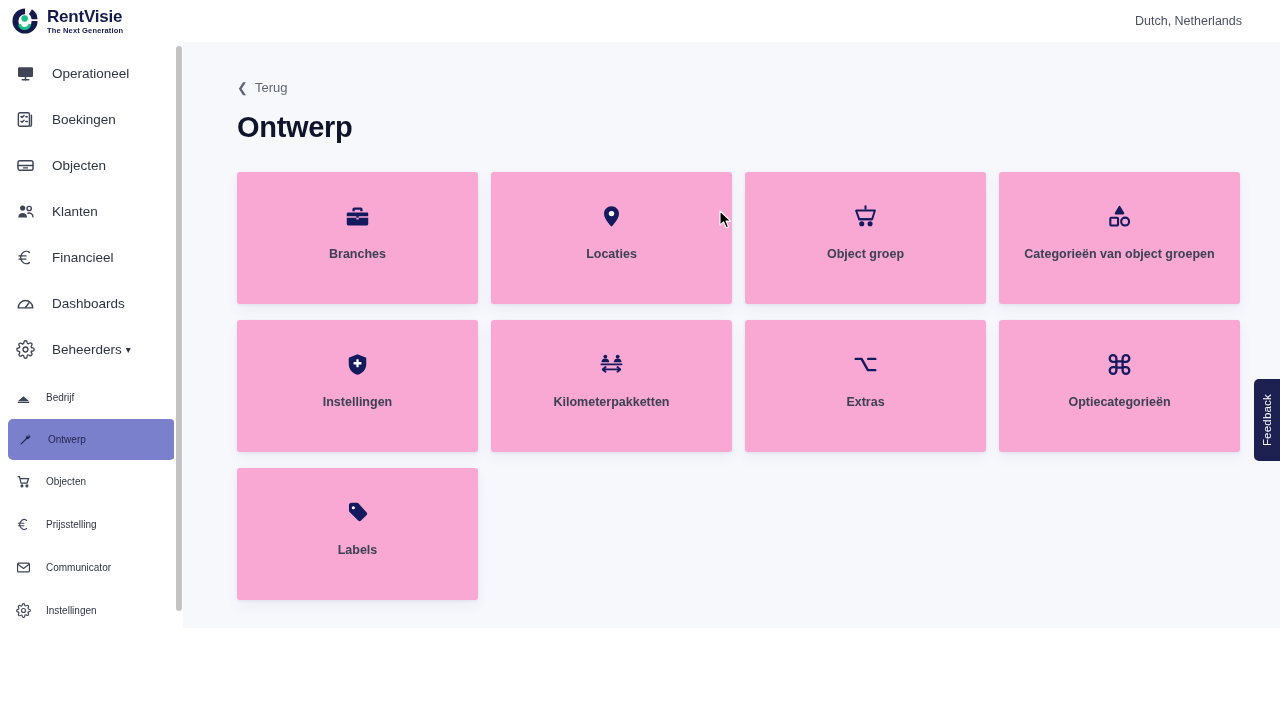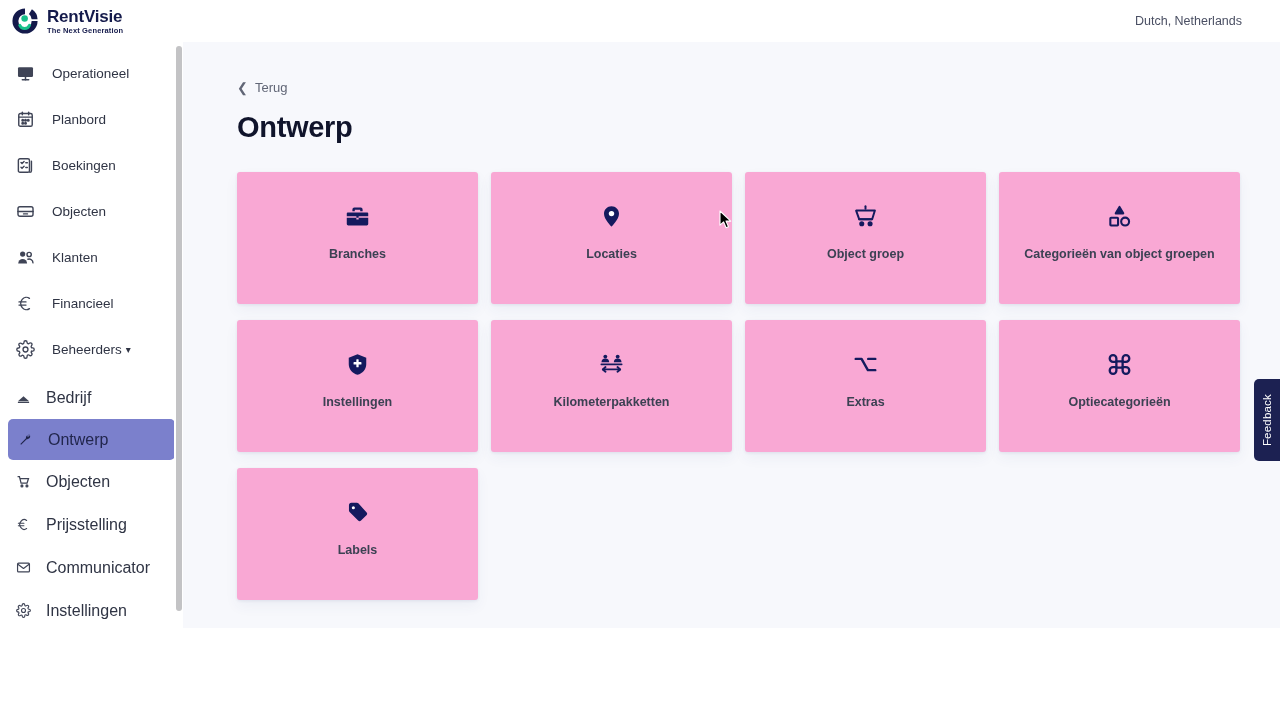--- a/index.html
+++ b/index.html
@@ -53,21 +53,21 @@
   .nav-item .ic {
     width: 22px; flex: 0 0 22px; height: 22px;
     display: flex; align-items: center; justify-content: center;
     color: #3f4456;
   }
   .nav-item .lb {
     margin-left: 16px; font-size: 13.5px; color: #2f3444;
   }
   .nav-sub .nav-item { height: 43px; }
   .nav-sub .nav-item .ic { width: 18px; flex: 0 0 18px; height: 18px; color: #3f4456; }
-  .nav-sub .nav-item .lb { margin-left: 14px; font-size: 16px; color: #2f3444; }
+  .nav-sub .nav-item .lb { margin-left: 14px; font-size: 10px; color: #2f3444; }
 
   .nav-item.active {
     background: #7b80cc;
     margin: 0 8px; border-radius: 5px;
     height: 41px; padding-left: 8px;
   }
   .nav-item.active .ic { color: #20244a; }
   .nav-item.active .lb { color: #22264d; }
 
   .sb-track {
@@ -178,36 +178,20 @@
           <span class="ic">
             <svg viewBox="0 0 24 24" width="19" height="19" fill="none" stroke="currentColor" stroke-width="1.9" stroke-linecap="round" stroke-linejoin="round">
               <rect x="2.5" y="4" width="19" height="12.5" rx="1.6" fill="currentColor" stroke="none"></rect>
               <line x1="12" y1="16.5" x2="12" y2="20"></line>
                 <line x1="8" y1="20" x2="16" y2="20"></line>
             </svg>
           </span>
           <span class="lb">Operationeel</span>
         </div>
 
-        <div class="nav-item">
-          <span class="ic">
-            <svg viewBox="0 0 24 24" width="19" height="19" fill="none" stroke="currentColor" stroke-width="1.8" stroke-linecap="round">
-              <rect x="3.5" y="4.5" width="17" height="16" rx="2"></rect>
-              <line x1="3.5" y1="9" x2="20.5" y2="9"></line>
-              <line x1="8" y1="2.8" x2="8" y2="6"></line>
-                <line x1="16" y1="2.8" x2="16" y2="6"></line>
-              <circle cx="8.5" cy="13" r="1" fill="currentColor"></circle>
-                <circle cx="12" cy="13" r="1" fill="currentColor"></circle>
-              <circle cx="15.5" cy="13" r="1" fill="currentColor"></circle>
-                <circle cx="8.5" cy="16.8" r="1" fill="currentColor"></circle>
-              <circle cx="12" cy="16.8" r="1" fill="currentColor"></circle>
-            </svg>
-          </span>
-          <span class="lb">Planbord</span>
-        </div>
 
         <div class="nav-item">
           <span class="ic">
             <svg viewBox="0 0 24 24" width="19" height="19" fill="none" stroke="currentColor" stroke-width="1.8" stroke-linecap="round">
               <rect x="3" y="3.5" width="14" height="17" rx="2"></rect>
               <path d="M19.5 6.5 v12 a2 2 0 0 1 -2 2"></path>
               <path d="M6.3 8.3 l1.3 1.3 l2.6 -2.6"></path>
               <line x1="12.4" y1="8.6" x2="14.3" y2="8.6"></line>
               <path d="M6.3 14.3 l1.3 1.3 l2.6 -2.6"></path>
               <line x1="12.4" y1="14.6" x2="14.3" y2="14.6"></line>
@@ -243,20 +227,29 @@
           <span class="ic">
             <svg viewBox="0 0 24 24" width="19" height="19" fill="none" stroke="currentColor" stroke-width="1.7" stroke-linecap="round">
               <path d="M17 5.5 A7 7.8 0 1 0 17 18.5"></path>
               <line x1="3.8" y1="10" x2="12.6" y2="10"></line>
               <line x1="3.8" y1="14" x2="12.6" y2="14"></line>
             </svg>
           </span>
           <span class="lb">Financieel</span>
         </div>
 
+        <div class="nav-item">
+          <span class="ic">
+            <svg viewBox="0 0 24 24" width="19" height="19" fill="none" stroke="currentColor" stroke-width="1.8" stroke-linecap="round" stroke-linejoin="round">
+              <path d="M2.8 17.5 a9.2 9.2 0 0 1 18.4 0 z" fill="none"></path>
+              <line x1="12" y1="17" x2="16.2" y2="11.4"></line>
+            </svg>
+          </span>
+          <span class="lb">Dashboards</span>
+        </div>
 
         <div class="nav-item">
           <span class="ic">
             <svg viewBox="0 0 24 24" width="19" height="19" fill="none" stroke="currentColor" stroke-width="1.7">
               <circle cx="12" cy="12" r="3.1"></circle>
               <path d="M19.3 14.6a1.6 1.6 0 0 0 .32 1.77l.06.06a2 2 0 1 1-2.83 2.83l-.06-.06a1.6 1.6 0 0 0-1.77-.32 1.6 1.6 0 0 0-1 1.47V21a2 2 0 1 1-4 0v-.1a1.6 1.6 0 0 0-1.05-1.47 1.6 1.6 0 0 0-1.77.32l-.06.06a2 2 0 1 1-2.83-2.83l.06-.06a1.6 1.6 0 0 0 .32-1.77 1.6 1.6 0 0 0-1.47-1H3a2 2 0 1 1 0-4h.1a1.6 1.6 0 0 0 1.47-1.05 1.6 1.6 0 0 0-.32-1.77l-.06-.06a2 2 0 1 1 2.83-2.83l.06.06a1.6 1.6 0 0 0 1.77.32H9a1.6 1.6 0 0 0 1-1.47V3a2 2 0 1 1 4 0v.1a1.6 1.6 0 0 0 1 1.47 1.6 1.6 0 0 0 1.77-.32l.06-.06a2 2 0 1 1 2.83 2.83l-.06.06a1.6 1.6 0 0 0-.32 1.77V9a1.6 1.6 0 0 0 1.47 1H21a2 2 0 1 1 0 4h-.1a1.6 1.6 0 0 0-1.47 1z"></path>
             </svg>
           </span>
           <span class="lb">Beheerders</span>
           <span class="lb" style="margin-left:4px;font-size:10px;">▾</span>

